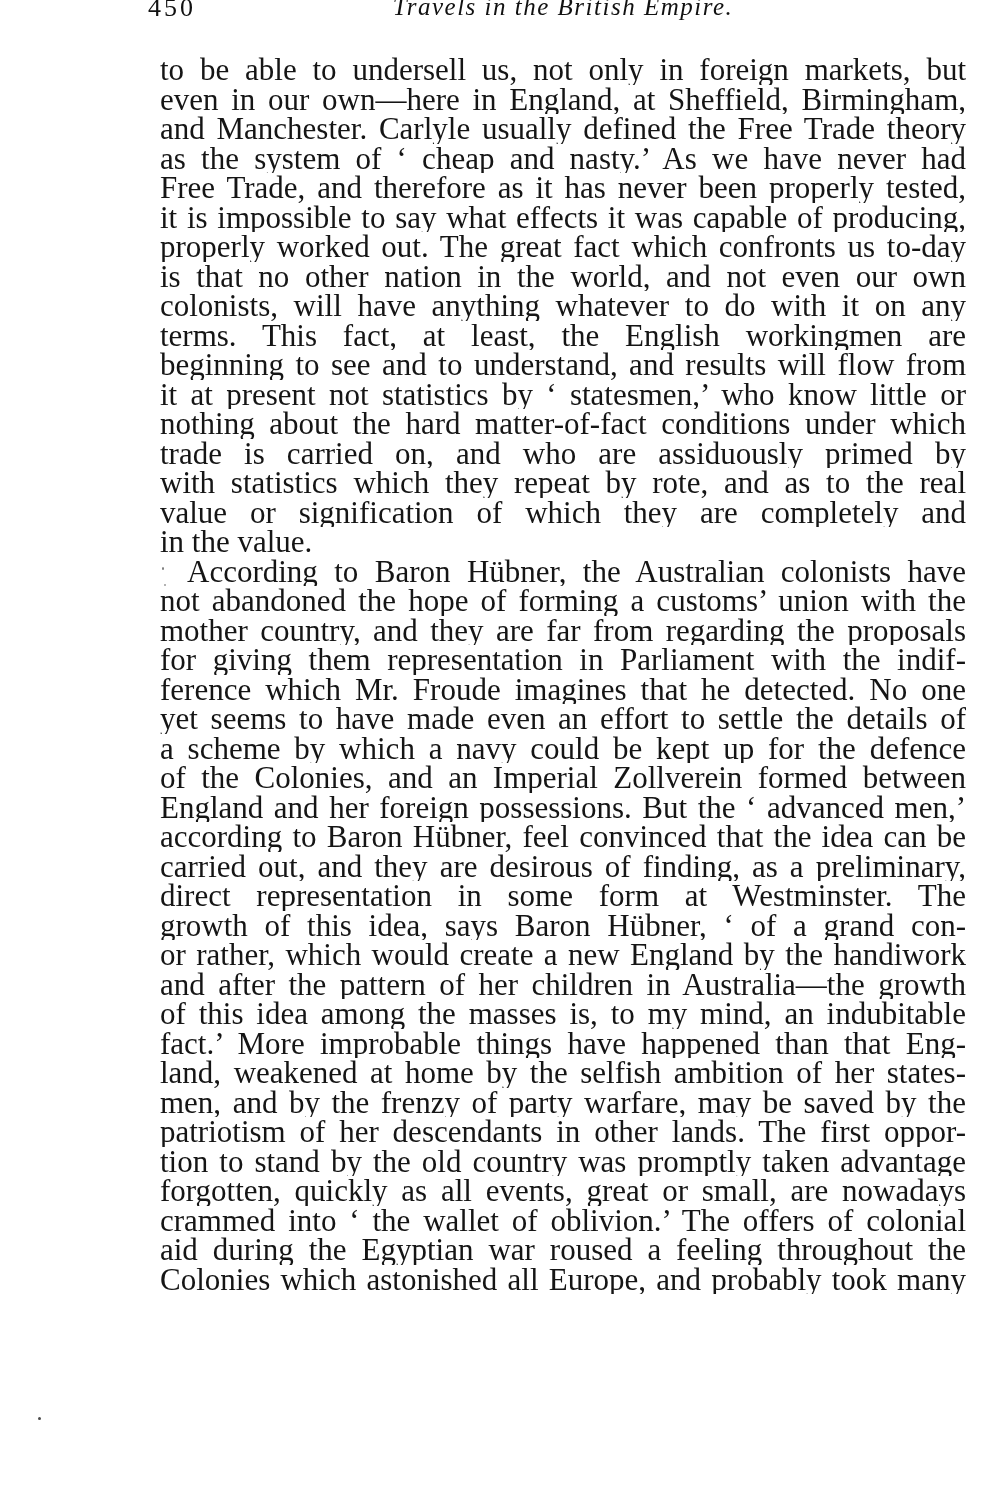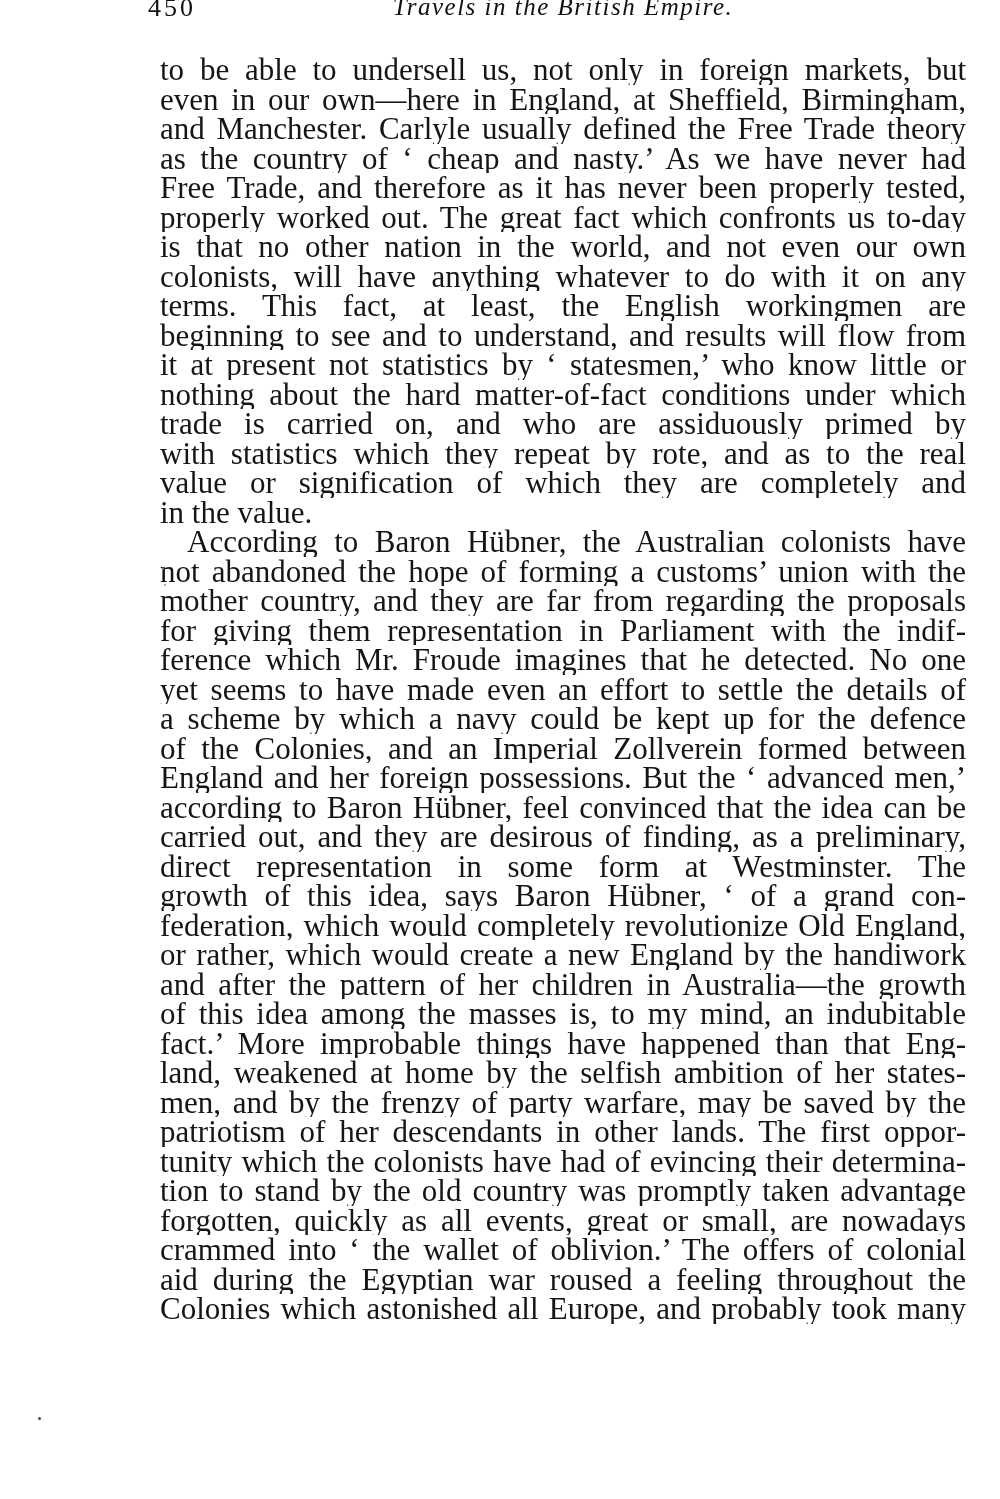--- a/index.html
+++ b/index.html
@@ -82,22 +82,23 @@
 
   <div class="header">
     <span class="pagenum">450</span>
     <span class="running-title">Travels in the British Empire.</span>
   </div>
 
   <div class="textblock">
       <div class="line">to be able to undersell us, not only in foreign markets, but</div>
       <div class="line">even in our own—here in England, at Sheffield, Birmingham,</div>
       <div class="line">and Manchester. Carlyle usually defined the Free Trade theory</div>
-      <div class="line">as the country of ‘ cheap and nasty.’ As we have never had</div>
+      <div class="line">as the system of ‘ cheap and nasty.’ As we have never had</div>
       <div class="line">Free Trade, and therefore as it has never been properly tested,</div>
+      <div class="line">it is impossible to say what effects it was capable of producing,</div>
       <div class="line">properly worked out. The great fact which confronts us to-day</div>
       <div class="line">is that no other nation in the world, and not even our own</div>
       <div class="line">colonists, will have anything whatever to do with it on any</div>
       <div class="line">terms. This fact, at least, the English workingmen are</div>
       <div class="line">beginning to see and to understand, and results will flow from</div>
       <div class="line">it at present not statistics by ‘ statesmen,’ who know little or</div>
       <div class="line">nothing about the hard matter-of-fact conditions under which</div>
       <div class="line">trade is carried on, and who are assiduously primed by underlings</div>
       <div class="line">with statistics which they repeat by rote, and as to the real</div>
       <div class="line">value or signification of which they are completely and hopelessly</div>
@@ -108,29 +109,27 @@
       <div class="line">for giving them representation in Parliament with the indif-</div>
       <div class="line">ference which Mr. Froude imagines that he detected. No one</div>
       <div class="line">yet seems to have made even an effort to settle the details of</div>
       <div class="line">a scheme by which a navy could be kept up for the defence</div>
       <div class="line">of the Colonies, and an Imperial Zollverein formed between</div>
       <div class="line">England and her foreign possessions. But the ‘ advanced men,’</div>
       <div class="line">according to Baron Hübner, feel convinced that the idea can be</div>
       <div class="line">carried out, and they are desirous of finding, as a preliminary,</div>
       <div class="line">direct representation in some form at Westminster. The</div>
       <div class="line">growth of this idea, says Baron Hübner, ‘ of a grand con-</div>
-      <div class="line">federation, which would completely revolutionize Old England,</div>
       <div class="line">or rather, which would create a new England by the handiwork</div>
       <div class="line">and after the pattern of her children in Australia—the growth</div>
       <div class="line">of this idea among the masses is, to my mind, an indubitable</div>
       <div class="line">fact.’ More improbable things have happened than that Eng-</div>
       <div class="line">land, weakened at home by the selfish ambition of her states-</div>
       <div class="line">men, and by the frenzy of party warfare, may be saved by the</div>
       <div class="line">patriotism of her descendants in other lands. The first oppor-</div>
-      <div class="line">tunity which the colonists have had of evincing their determina-</div>
       <div class="line">tion to stand by the old country was promptly taken advantage</div>
       <div class="line">forgotten, quickly as all events, great or small, are nowadays</div>
       <div class="line">crammed into ‘ the wallet of oblivion.’ The offers of colonial</div>
       <div class="line">aid during the Egyptian war roused a feeling throughout the</div>
       <div class="line">Colonies which astonished all Europe, and probably took many</div>
     </div>
 
   <div class="speck s1"></div>
   <div class="speck s2"></div>
   <div class="speck s3"></div>

